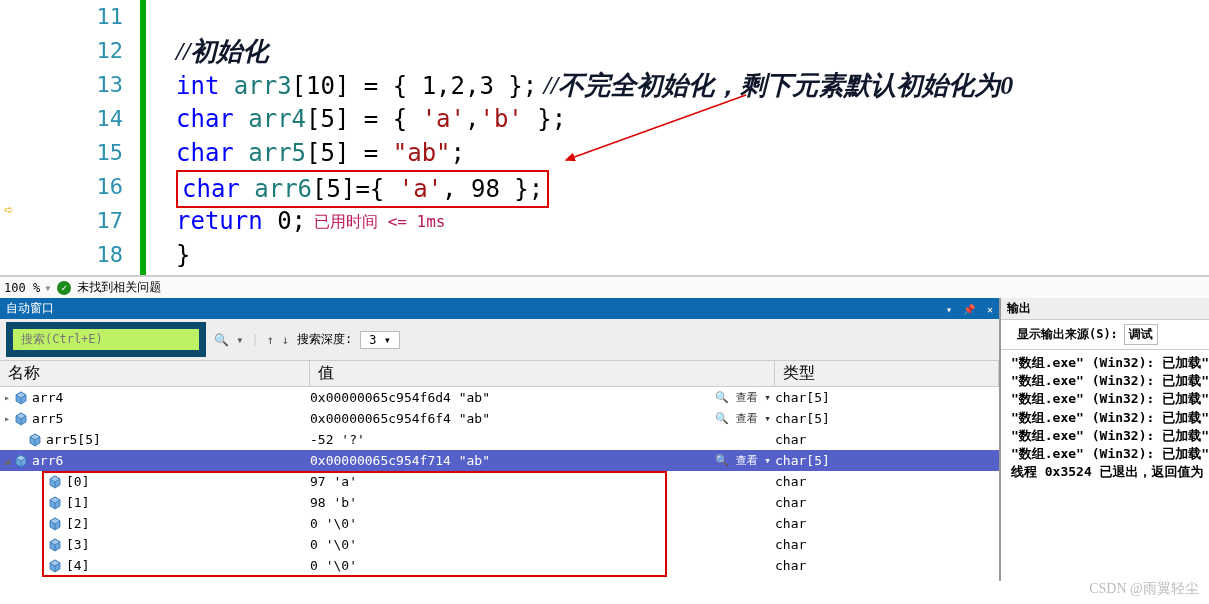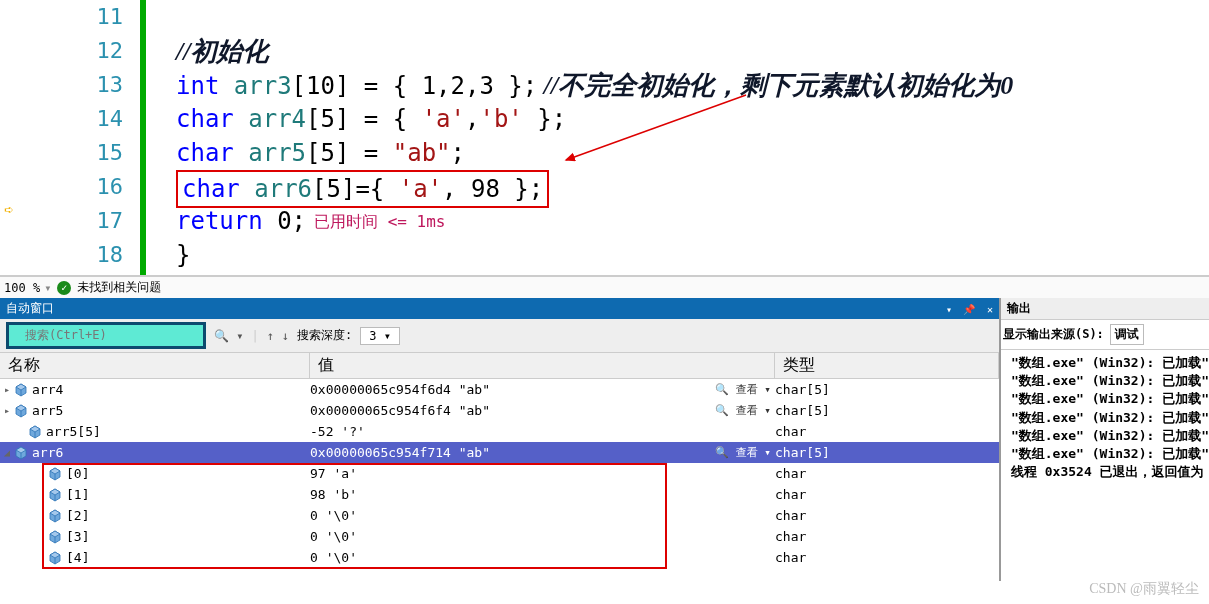--- a/index.html
+++ b/index.html
@@ -16,21 +16,21 @@
 .boxed { border: 2px solid #d00; padding: 0 4px; display: inline-block; }
 .hint { font-size: 16px; color: #be185d; margin-left: 8px; vertical-align: middle; }
 .status { height: 22px; display: flex; align-items: center; padding-left: 4px; border-top: 1px solid #ccc; font-size: 12px; background: #fafafa; }
 .status .zoom { color: #000; }
 .status .chk { display: inline-block; width: 14px; height: 14px; border-radius: 50%; background:#1a8a1a; color: #fff; text-align: center; line-height: 14px; font-size: 10px; margin: 0 6px; }
 .bottom { display: flex; height: 283px; }
 .autos { width: 1088px; display: flex; flex-direction: column; border-right: 2px solid #999; }
 .panel-title { background: #0e6ab0; color: #fff; padding: 2px 6px; font-size: 12px; display: flex; align-items: center; justify-content: space-between; }
 .panel-title .ctrls span { margin-left: 4px; font-size: 10px; }
 .toolbar { display: flex; align-items: center; padding: 3px 6px; gap: 8px; font-size: 12px; border-bottom: 1px solid #ccc; background: #eee; }
-.searchbox { flex: 0 0 200px; border: 3px solid #0c4a6e; padding: 2px 16px; color: #777; background: #5eead4; }
+.searchbox { flex: 0 0 200px; border: 7px solid #0c4a6e; padding: 2px 8px; color: #777; background: #bef264; }
 .tool-ico { color: #555; }
 .headers { display: flex; font-size: 16px; background: #f0f0f0; border-bottom: 1px solid #ccc; }
 .headers div { padding: 2px 8px; border-right: 1px solid #ccc; }
 .col-name { width: 310px; }
 .col-val { width: 465px; }
 .col-typ { flex: 1; }
 .rows { flex: 1; overflow: auto; font-size: 13px; }
 .row { display: flex; height: 21px; align-items: center; }
 .row.sel { background: #5560c8; color: #fff; }
 .row .col-name { display: flex; align-items: center; }
@@ -38,21 +38,21 @@
 .tw { width: 14px; text-align: center; color: #666; font-size: 10px; }
 .cube { width: 14px; height: 14px; margin-right: 4px; display: inline-block; }
 .cube svg { width: 14px; height: 14px; }
 .indent1 { padding-left: 14px; }
 .indent2 { padding-left: 34px; }
 .view { font-size: 11px; color: #333; }
 .row.sel .view { color: #fff; }
 .redbox2 { position: absolute; border: 2px solid #d00; pointer-events: none; }
 .output { flex: 1; display: flex; flex-direction: column; font-weight: bold; }
 .out-title { background: #eee; padding: 2px 6px; font-size: 12px; border-bottom: 1px solid #ccc; }
-.out-tool { padding: 4px 2px; font-size: 12px; display: flex; align-items: center; gap: 6px; border-bottom: 1px solid #ccc; }
+.out-tool { padding: 4px 16px; font-size: 12px; display: flex; align-items: center; gap: 6px; border-bottom: 1px solid #ccc; }
 .out-sel { border: 1px solid #bbb; padding: 1px 4px; background: #fff; }
 .out-body { flex: 1; padding: 4px 0 0 10px; font-size: 13px; font-family: SimSun, monospace; white-space: nowrap; overflow: hidden; }
 .out-body div { line-height: 1.4; }
 .watermark { position: absolute; right: 10px; bottom: 6px; color: #bbb; font-size: 14px; font-family: "Microsoft YaHei"; }
 .arrow-svg { position: absolute; pointer-events: none; }
 .bkpt { position: absolute; left: 4px; top: 200px; color: #f2b100; font-size: 16px; }
 </style>
 </head>
 <body>
 

